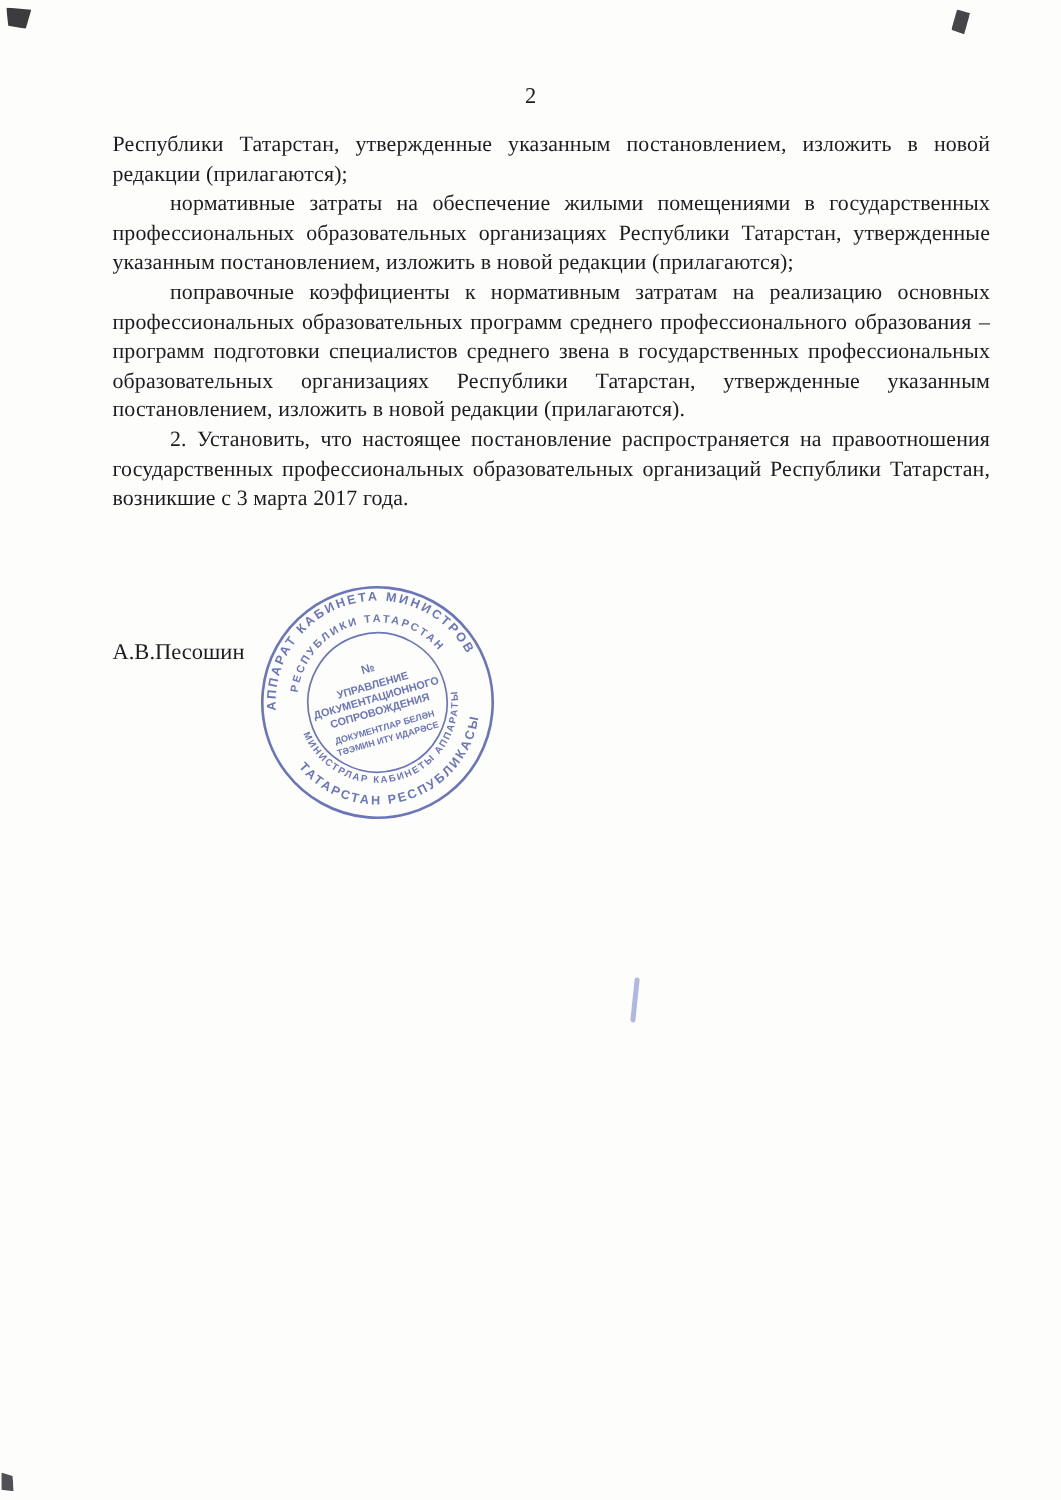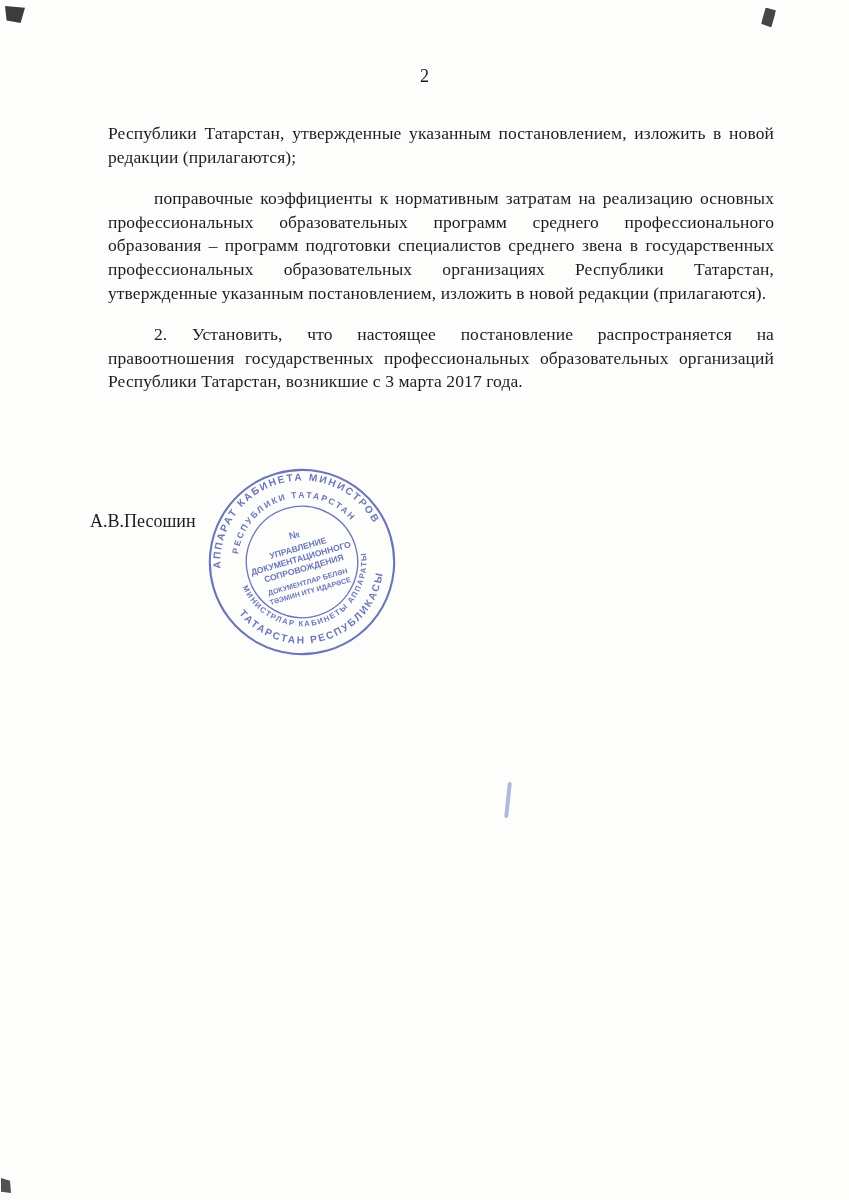--- a/index.html
+++ b/index.html
@@ -28,21 +28,21 @@
   .content {
     position: absolute;
     top: 104px;
     left: 90px;
     width: 702px;
     font-size: 17.5px;
     line-height: 23.6px;
     text-align: justify;
     letter-spacing: 0.1px;
   }
-  .para { margin: 18px; }
+  .para { margin: 0; }
   .para.indent { text-indent: 46px; }
   .signature {
     position: absolute;
     top: 510px;
     left: 90px;
     width: 700px;
     display: flex;
     justify-content: space-between;
     align-items: flex-end;
     font-size: 18px;
@@ -92,20 +92,21 @@
 </style>
 </head>
 <body>
 
 <div class="page">
 
   <div class="page-number">2</div>
 
   <div class="content">
     <p class="para">Республики Татарстан, утвержденные указанным постановлением, изложить в новой редакции (прилагаются);</p>
+    <p class="para indent">нормативные затраты на обеспечение жилыми помещениями в государственных профессиональных образовательных организациях Республики Татарстан, утвержденные указанным постановлением, изложить в новой редакции (прилагаются);</p>
     <p class="para indent">поправочные коэффициенты к нормативным затратам на реализацию основных профессиональных образовательных программ среднего профессионального образования – программ подготовки специалистов среднего звена в государственных профессиональных образовательных организациях Республики Татарстан, утвержденные указанным постановлением, изложить в новой редакции (прилагаются).</p>
     <p class="para indent">2. Установить, что настоящее постановление распространяется на правоотношения государственных профессиональных образовательных организаций Республики Татарстан, возникшие с 3 марта 2017 года.</p>
   </div>
 
   <div class="signature">
     <div>А.В.Песошин</div>
   </div>
 
   <div class="stamp">
     <svg viewBox="0 0 200 200">

